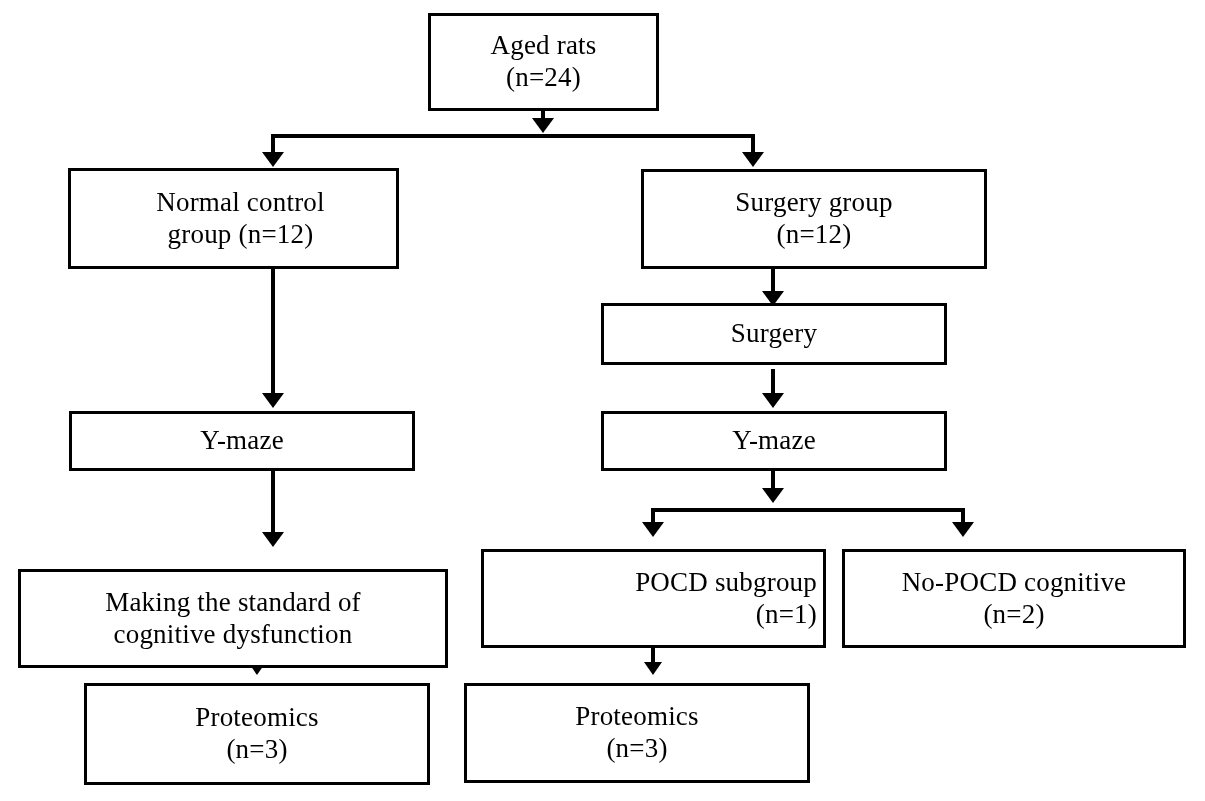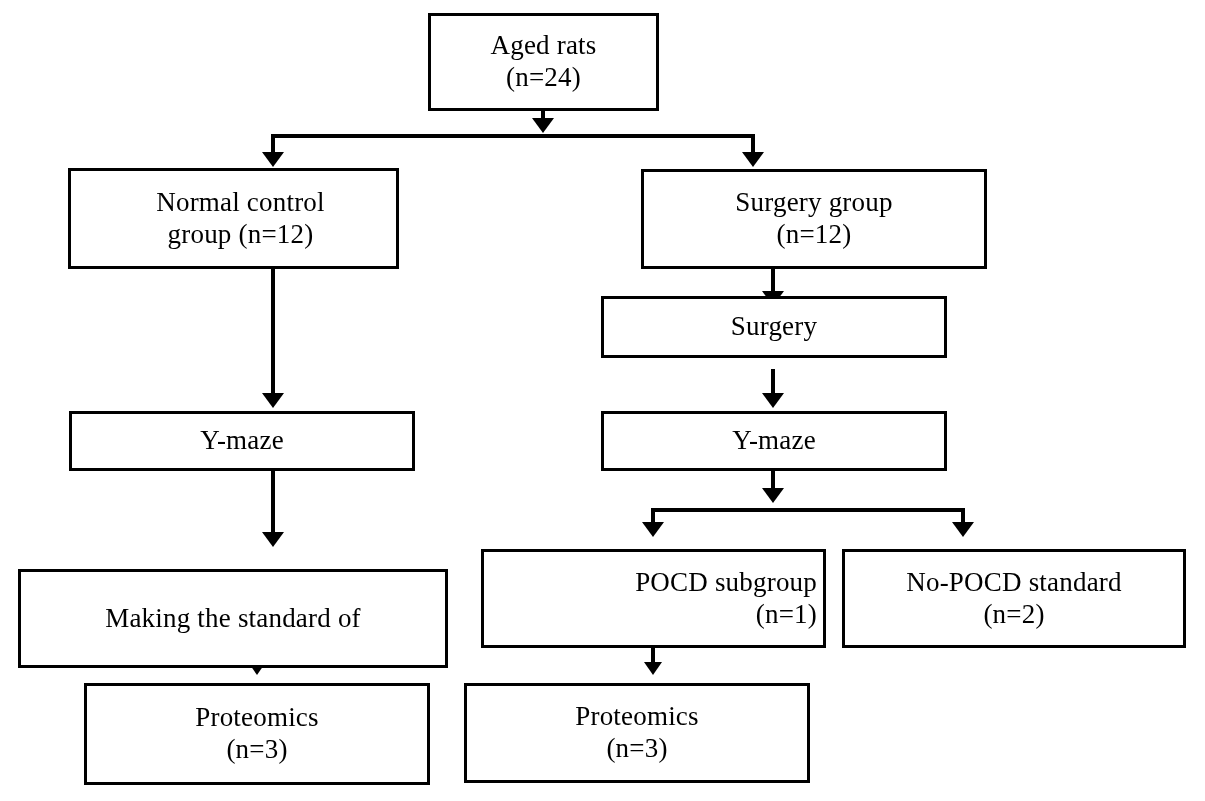--- a/index.html
+++ b/index.html
@@ -107,43 +107,44 @@
   <div class="node" style="left:68px; top:168px; width:331px; height:101px;padding-left:20px;">
     <span>Normal control</span>
     <span class="line2">group (n=12)</span>
   </div>
 
   <div class="node" style="left:601px; top:169px; width:346px; height:100px;margin-left:40px;">
     <span>Surgery group</span>
     <span class="line2">(n=12)</span>
   </div>
 
-  <div class="node" style="left:601px; top:296px; width:346px; height:62px;text-align:right;">
+  <div class="node" style="left:601px; top:303px; width:346px; height:62px;text-align:right;">
     <span>Surgery</span>
   </div>
 
   <div class="node" style="left:69px; top:411px; width:346px; height:60px;">
     <span>Y-maze</span>
   </div>
 
   <div class="node" style="left:601px; top:411px; width:346px; height:60px;">
     <span>Y-maze</span>
   </div>
 
   <div class="node" style="left:18px; top:569px; width:430px; height:99px;">
     <span>Making the standard of</span>
+    <span class="line2">cognitive dysfunction</span>
   </div>
 
   <div class="node" style="left:481px; top:549px; width:345px; height:99px;align-items:flex-end;">
     <span>POCD subgroup</span>
     <span class="line2">(n=1)</span>
   </div>
 
   <div class="node" style="left:842px; top:549px; width:344px; height:99px;">
-    <span>No-POCD standard</span>
+    <span>No-POCD cognitive</span>
     <span class="line2">(n=2)</span>
   </div>
 
   <div class="node" style="left:84px; top:683px; width:346px; height:102px;">
     <span>Proteomics</span>
     <span class="line2">(n=3)</span>
   </div>
 
   <div class="node" style="left:464px; top:683px; width:346px; height:100px;">
     <span>Proteomics</span>

